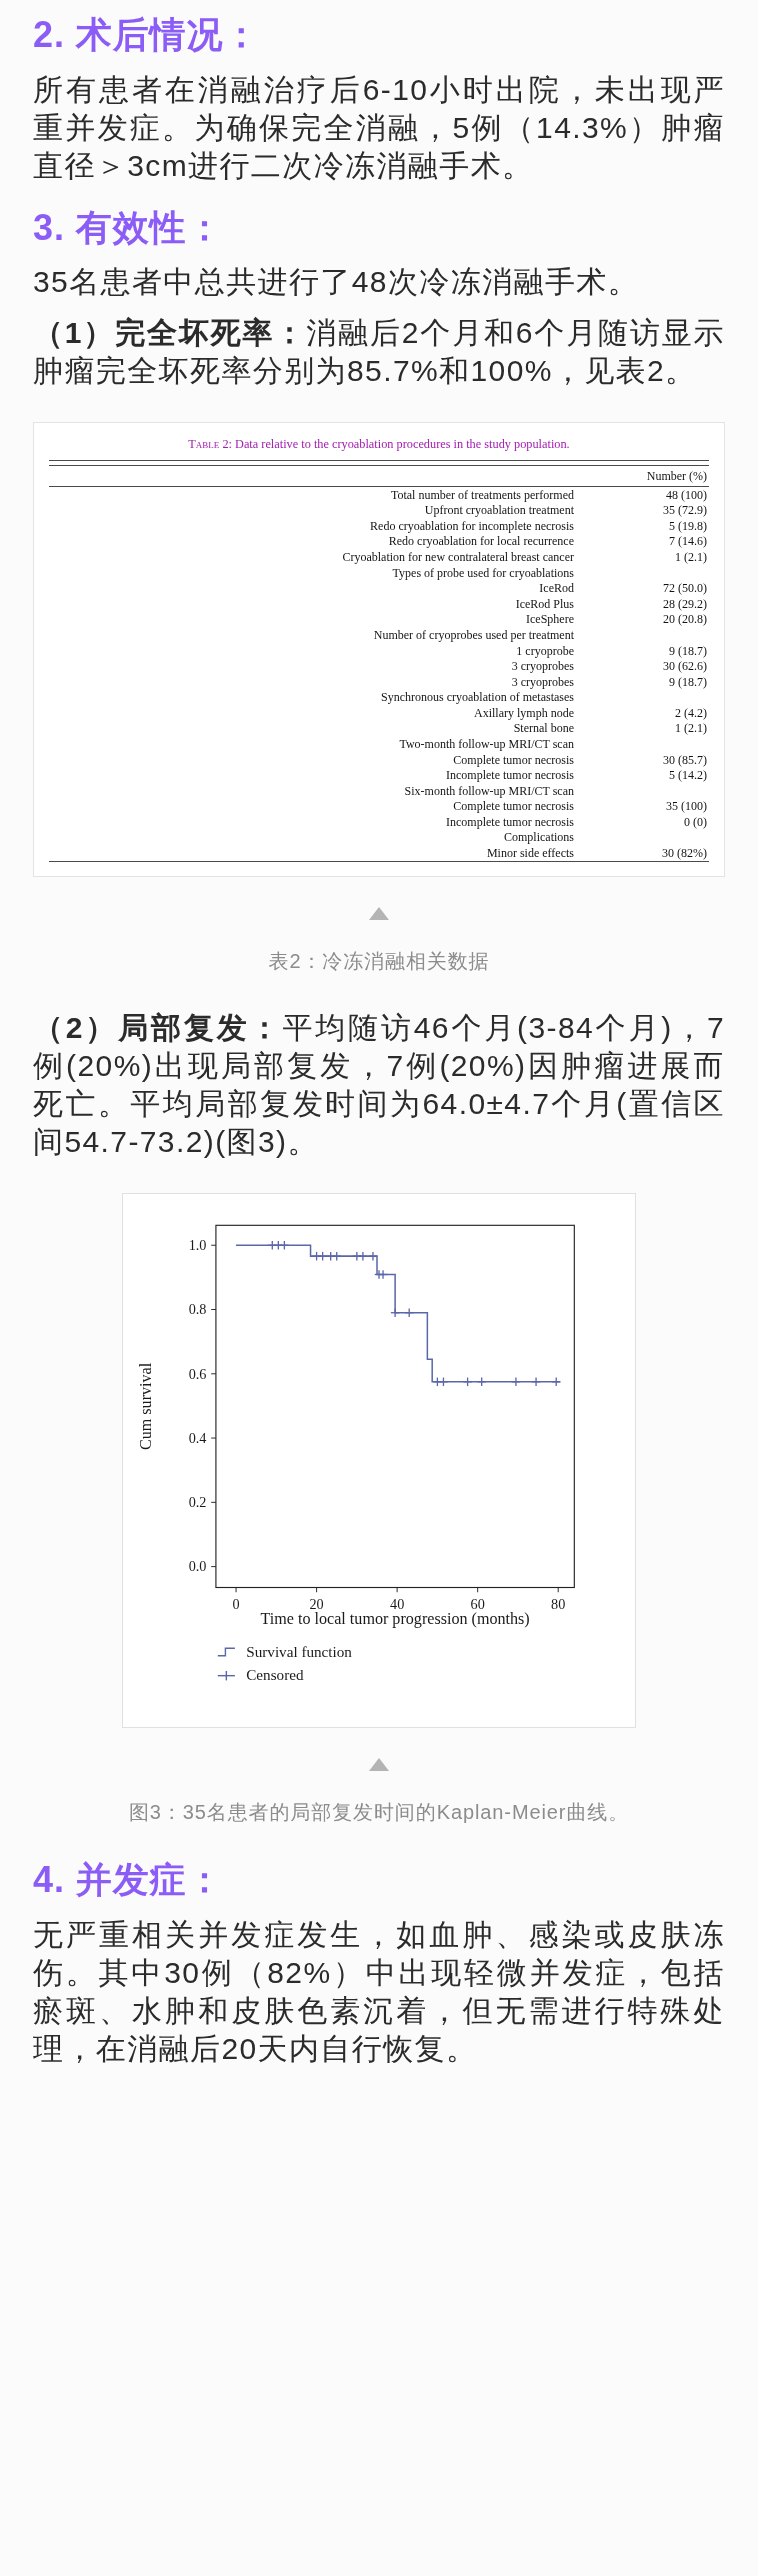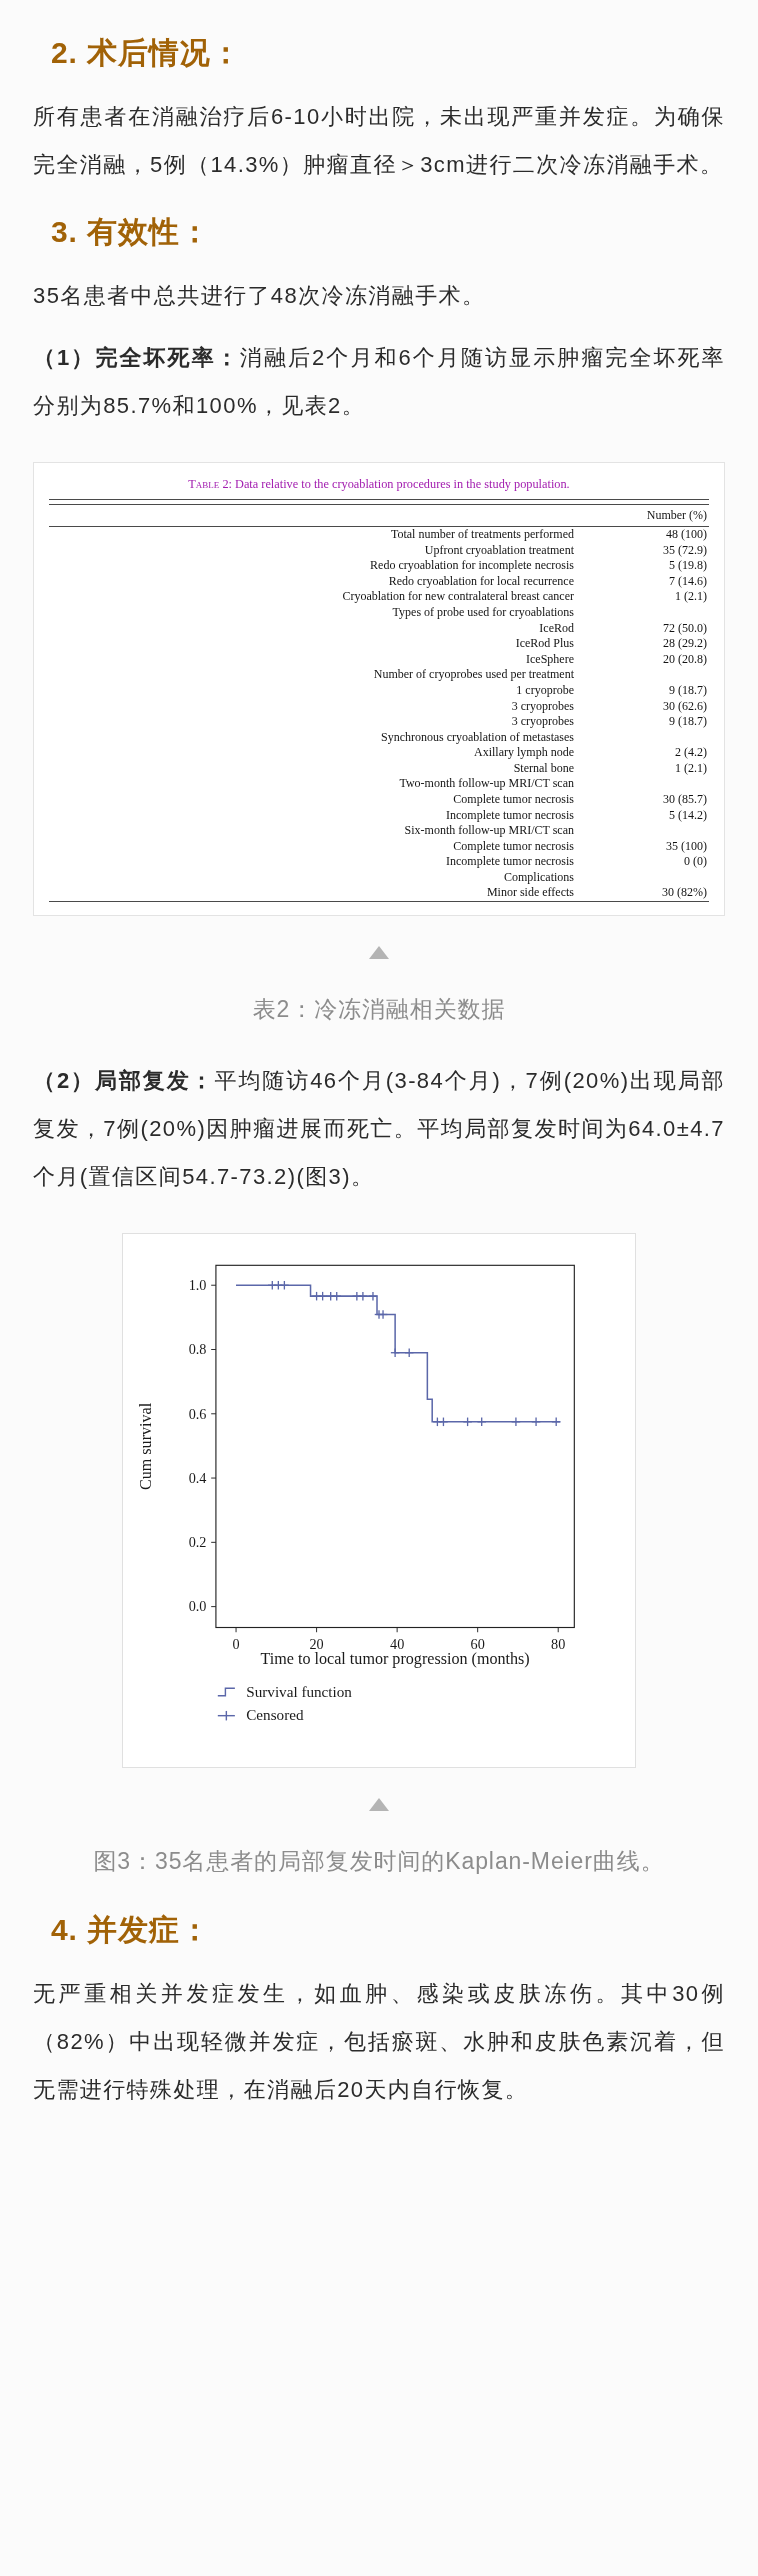--- a/index.html
+++ b/index.html
@@ -4,27 +4,27 @@
 <style>
   html,body{margin:0;padding:0;}
   body{
     width:758px;
     background:#fbfbfb;
     font-family:"Liberation Sans",sans-serif;
     color:#2b2b2b;
   }
   .page{padding:13.3px 33px 26.5px 33px;}
   .sec-h{
-    font-size:30px;font-weight:700;color:#a16207;
-    letter-spacing:0.9px;line-height:44px;margin:18px;
+    font-size:36px;font-weight:700;color:#8b5cf6;
+    letter-spacing:0.9px;line-height:44px;margin:0;
   }
   .sec-h.mt{margin-top:21px;}
   .sec-h.mt2{margin-top:32px;}
   .para{
-    font-size:22px;line-height:48px;color:#2b2b2b;
+    font-size:30px;line-height:38px;color:#2b2b2b;
     text-align:justify;letter-spacing:1.4px;
     margin:13.3px 0 0 0;
   }
   .para b{font-weight:700;}
   
   .tblbox{
     margin:32px 0 0 0;background:#ffffff;
     border:0.9px solid #e3e3e3;padding:12.3px 15px 13.3px 15px;
   }
   .acaption{
@@ -46,22 +46,22 @@
   table.acad td.val{text-align:right;padding-right:1.9px;white-space:nowrap;}
   table.acad td.ind{padding-left:10.4px;}
   
   .media-note{text-align:center;margin-top:30px;}
   .tri{
     width:0;height:0;margin:0 auto;
     border-left:10.4px solid transparent;border-right:10.4px solid transparent;
     border-bottom:13.3px solid #b4b4b4;
   }
   .cn-caption{
-    color:#8c8c8c;font-size:23px;letter-spacing:0.9px;
-    margin-top:36px;line-height:28.4px;
+    color:#8c8c8c;font-size:20px;letter-spacing:0.9px;
+    margin-top:27px;line-height:28.4px;
   }
   
   .figbox{
     width:512px;height:533px;margin:32px auto 0 auto;
     background:#ffffff;border:0.9px solid #e0e0e0;
   }
   .figbox svg{display:block;}
   .km-tick{font-family:"Liberation Serif",serif;font-size:15px;fill:#1a1a1a;}
   .km-axlabel{font-family:"Liberation Serif",serif;font-size:17px;fill:#1a1a1a;}
   .km-legend{font-family:"Liberation Serif",serif;font-size:16px;fill:#1a1a1a;}

